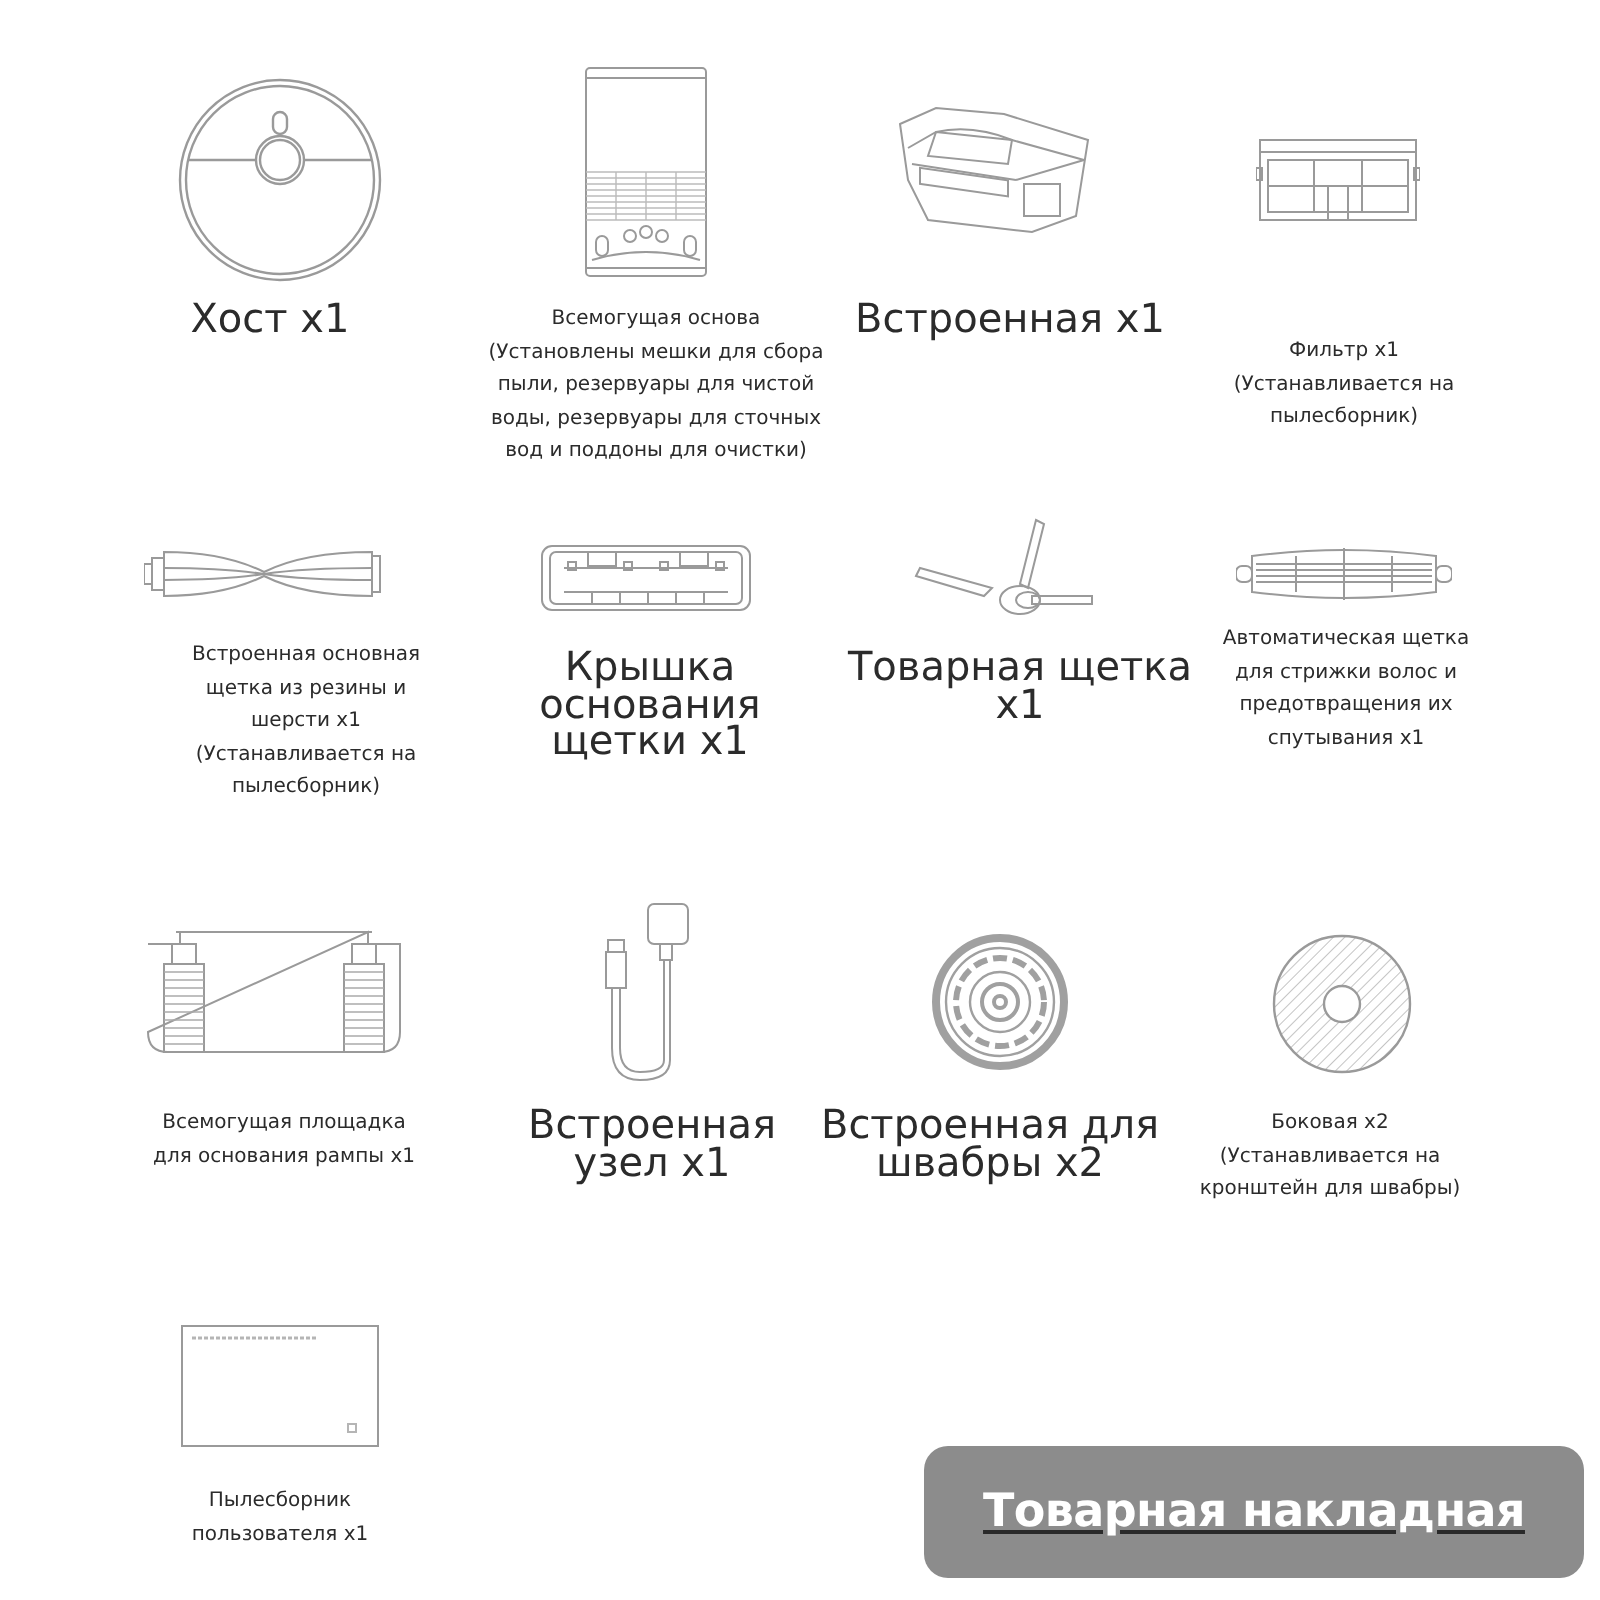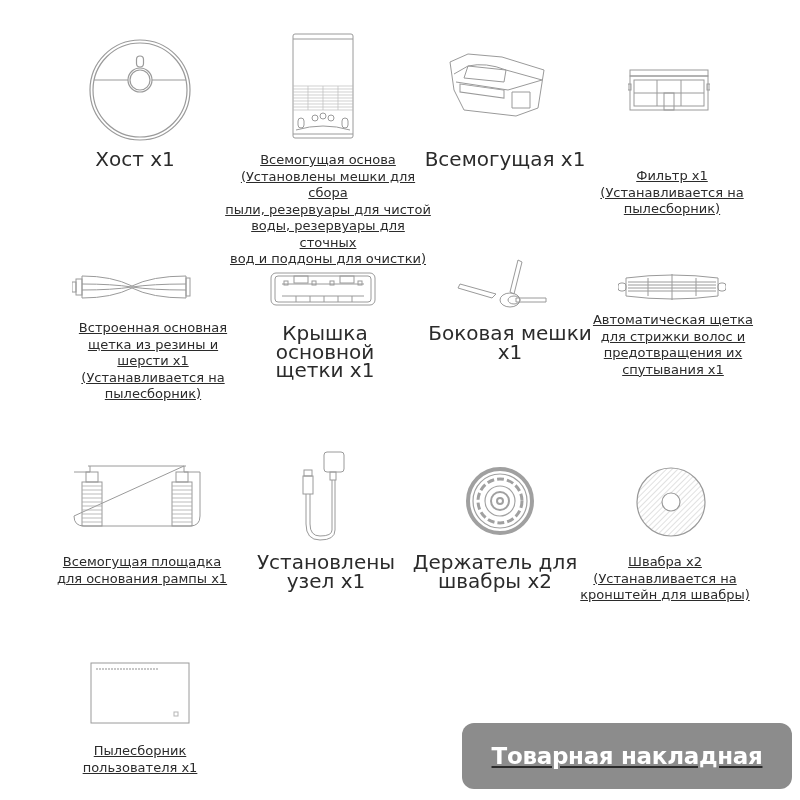--- a/index.html
+++ b/index.html
@@ -2,21 +2,21 @@
 <html><head>
 <meta charset="utf-8">
 <style>
   * { box-sizing: border-box; margin: 0; padding: 0; }
   html, body { width: 800px; height: 800px; background: #ffffff; overflow: hidden; }
   body { position: relative; font-family: "DejaVu Sans", "Liberation Sans", sans-serif; color: #2a2a2a; }
   .item { position: absolute; width: 190px; text-align: center; }
   .illus { position: absolute; }
   .illus svg { display: block; }
   .caption { font-size: 13.2px; line-height: 17px; color: #2b2b2b; white-space: pre-line; }
-  .caption.small { font-size: 13px; line-height: 16.5px; text-decoration: underline; }
+  .caption.small { font-size: 10px; line-height: 16.5px; }
   .caption.large { font-size: 20px; line-height: 18.5px; }
   .badge {
     position: absolute; left: 462px; top: 723px; width: 330px; height: 66px;
     background: #8c8c8c; border-radius: 12px;
     display: flex; align-items: center; justify-content: center; text-decoration: underline;
   }
   .badge span {
     color: #ffffff; font-family: "DejaVu Sans", "Liberation Sans", sans-serif;
     font-weight: bold; font-size: 23px; letter-spacing: -0.3px;
   }
@@ -91,21 +91,21 @@
   <div class="caption large">Хост x1</div>
 </div>
 <div class="item" style="left:223px;top:152px;width:210px;">
   <div class="caption small">Всемогущая основа
 (Установлены мешки для сбора
 пыли, резервуары для чистой
 воды, резервуары для сточных
 вод и поддоны для очистки)</div>
 </div>
 <div class="item" style="left:410px;top:150px;">
-  <div class="caption large">Всемогущая x1</div>
+  <div class="caption large">Встроенная x1</div>
 </div>
 <div class="item" style="left:577px;top:168px;">
   <div class="caption small">Фильтр x1
 (Устанавливается на
 пылесборник)</div>
 </div>
 
 <div class="illus" style="left:72px;top:272px;">
   <svg width="122" height="30" viewBox="0 0 122 30" fill="none" stroke="#9a9a9a" stroke-width="1">
     <rect x="0" y="10" width="4" height="10"></rect>
@@ -160,25 +160,25 @@
 </div>
 
 <div class="item" style="left:58px;top:320px;">
   <div class="caption small">Встроенная основная
 щетка из резины и
 шерсти x1
 (Устанавливается на
 пылесборник)</div>
 </div>
 <div class="item" style="left:230px;top:324px;">
-  <div class="caption large">Крышка основной
+  <div class="caption large">Крышка основания
 щетки x1</div>
 </div>
 <div class="item" style="left:415px;top:324px;">
-  <div class="caption large">Боковая мешки x1</div>
+  <div class="caption large">Товарная щетка x1</div>
 </div>
 <div class="item" style="left:578px;top:312px;">
   <div class="caption small">Автоматическая щетка
 для стрижки волос и
 предотвращения их
 спутывания x1</div>
 </div>
 
 <div class="illus" style="left:72px;top:462px;">
   <svg width="130" height="66" viewBox="0 0 130 66" fill="none" stroke="#9a9a9a" stroke-width="1">
@@ -246,29 +246,29 @@
     <circle cx="36" cy="36" r="34" fill="url(#hatch)" stroke="#9a9a9a" stroke-width="1.2"></circle>
     <circle cx="36" cy="36" r="9" fill="#ffffff" stroke="#9a9a9a" stroke-width="1.2"></circle>
   </svg>
 </div>
 
 <div class="item" style="left:47px;top:554px;">
   <div class="caption small">Всемогущая площадка
 для основания рампы x1</div>
 </div>
 <div class="item" style="left:231px;top:553px;">
-  <div class="caption large">Установлены
+  <div class="caption large">Встроенная
 узел x1</div>
 </div>
 <div class="item" style="left:400px;top:553px;">
-  <div class="caption large">Держатель для
+  <div class="caption large">Встроенная для
 швабры x2</div>
 </div>
 <div class="item" style="left:570px;top:554px;">
-  <div class="caption small">Швабра x2
+  <div class="caption small">Боковая x2
 (Устанавливается на
 кронштейн для швабры)</div>
 </div>
 
 <div class="illus" style="left:90px;top:662px;">
   <svg width="100" height="62" viewBox="0 0 100 62" fill="none" stroke="#9a9a9a" stroke-width="1">
     <rect x="1" y="1" width="98" height="60"></rect>
     <line x1="6" y1="7" x2="68" y2="7" stroke="#b5b5b5" stroke-width="1.5" stroke-dasharray="2 1"></line>
     <rect x="84" y="50" width="4" height="4" stroke="#b5b5b5"></rect>
   </svg>

